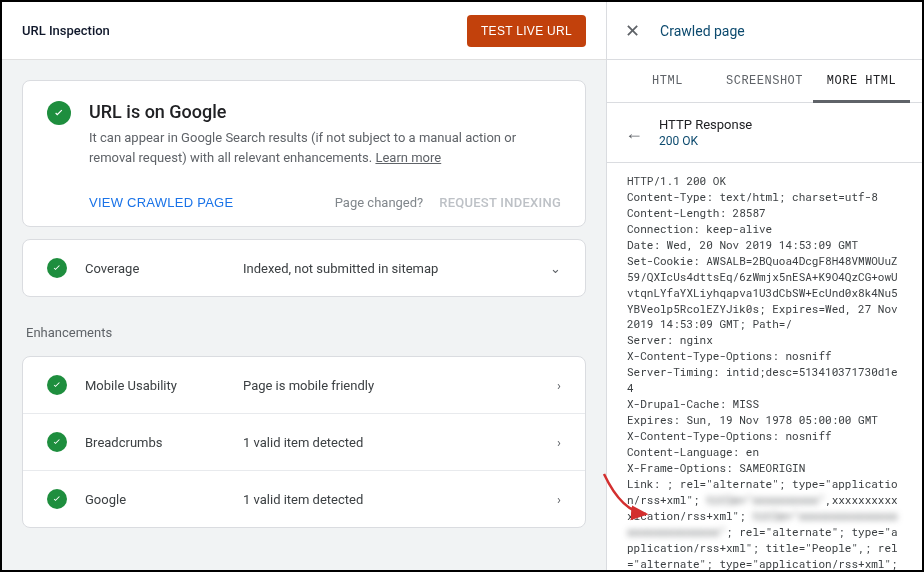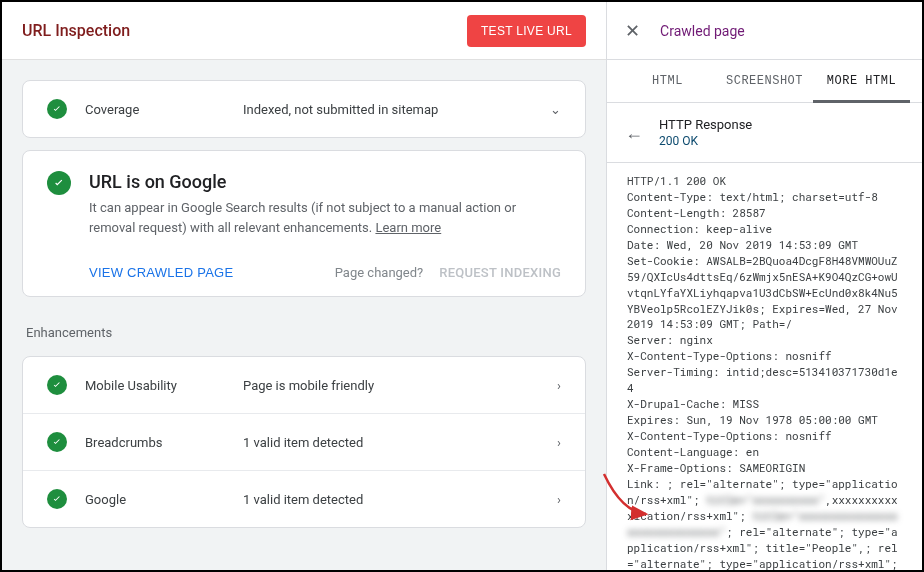--- a/index.html
+++ b/index.html
@@ -2,22 +2,22 @@
 <html><head>
 <meta charset="utf-8">
 <style>
 * { box-sizing: border-box; margin: 0; padding: 0; }
 body { font-family: Roboto, Arial, sans-serif; font-size: 13px; color: #3c4043; background: #fff; width: 924px; height: 572px; overflow: hidden; border: 2px solid #000; position: relative; }
 .main { display: flex; height: 100%; }
 .left { width: 604px; background: #f1f3f4; display: flex; flex-direction: column; }
 .right { flex: 1; background: #fff; border-left: 1px solid #dadce0; display: flex; flex-direction: column; overflow: hidden; }
 
 .topbar { background: #fff; height: 58px; display: flex; align-items: center; padding: 0 20px; border-bottom: 1px solid #e0e0e0; justify-content: space-between; }
-.topbar h1 { font-size: 16px; font-weight: 500; color: #7f1d1d; }
-.test-btn { background: #ef4444; color: #fff; border: none; padding: 9px 14px; font-size: 12px; font-weight: 500; letter-spacing: .3px; border-radius: 4px; cursor: pointer; }
+.topbar h1 { font-size: 13px; font-weight: 500; color: #0f172a; }
+.test-btn { background: #c2410c; color: #fff; border: none; padding: 9px 14px; font-size: 12px; font-weight: 500; letter-spacing: .3px; border-radius: 4px; cursor: pointer; }
 
 .content { padding: 20px 20px 0; }
 .card { background: #fff; border-radius: 8px; border: 1px solid #dadce0; margin-bottom: 12px; }
 .status-row { display: flex; padding: 20px 24px 16px; gap: 18px; align-items: flex-start; }
 .check-circle { width: 24px; height: 24px; border-radius: 50%; background: #1e8e3e; display: flex; align-items: center; justify-content: center; flex-shrink: 0; }
 .check-circle.small { width: 20px; height: 20px; }
 .check-circle svg { width: 14px; height: 14px; fill: #fff; }
 .check-circle.small svg { width: 12px; height: 12px; }
 .status-text h2 { font-size: 18px; font-weight: 500; color: #202124; margin-bottom: 6px; }
 .status-text p { font-size: 13px; color: #5f6368; line-height: 1.5; }
@@ -31,21 +31,21 @@
 .acc-row { display: flex; align-items: center; padding: 18px 24px; gap: 18px; }
 .acc-label { font-size: 13px; color: #3c4043; width: 140px; }
 .acc-val { flex: 1; font-size: 13px; color: #3c4043; }
 .chevron { color: #5f6368; }
 
 .section-label { color: #5f6368; font-size: 13px; padding: 16px 4px 16px; }
 
 
 .r-top { display: flex; align-items: center; height: 58px; padding: 0 18px; gap: 20px; border-bottom: 1px solid #dadce0; }
 .close-x { font-size: 18px; color: #5f6368; cursor: pointer; }
-.r-top-title { font-size: 14px; color: #701a75; }
+.r-top-title { font-size: 14px; color: #0c4a6e; }
 
 .tabs { display: flex; border-bottom: 1px solid #dadce0; padding: 0 12px; }
 .tab { flex: 1; text-align: center; padding: 14px 0 12px; font-size: 12px; font-weight: 500; letter-spacing: .5px; color: #5f6368; cursor: pointer; font-family: Liberation Mono, monospace; }
 .tab.active { color: #202124; border-bottom: 3px solid #5f6368; margin-bottom: -1px; }
 
 .sub-header { display: flex; align-items: center; padding: 14px 18px; gap: 16px; border-bottom: 1px solid #dadce0; }
 .back-arrow { font-size: 18px; color: #5f6368; cursor: pointer; }
 .sub-header-text .t1 { font-size: 13px; color: #202124; }
 .sub-header-text .t2 { font-size: 12px; color: #0c4a6e; margin-top: 2px; }
 
@@ -59,50 +59,50 @@
 <body>
 
 <div class="main">
   <div class="left">
     <div class="topbar">
       <h1>URL Inspection</h1>
       <button class="test-btn">TEST LIVE URL</button>
     </div>
     <div class="content">
       <div class="card">
-        <div class="acc-row">
-          <div class="check-circle small">
-              <svg viewBox="0 0 24 24">
-                <path d="M9 16.2l-3.5-3.5 1.4-1.4L9 13.4l7.1-7.1 1.4 1.4z"></path>
-              </svg>
-            </div>
-          <div class="acc-label">Coverage</div>
-          <div class="acc-val">Indexed, not submitted in sitemap</div>
-          <div class="chevron">⌄</div>
-        </div>
-      </div>
-
-      <div class="card">
         <div class="status-row">
           <div class="check-circle">
             <svg viewBox="0 0 24 24">
                 <path d="M9 16.2l-3.5-3.5 1.4-1.4L9 13.4l7.1-7.1 1.4 1.4z"></path>
               </svg>
           </div>
           <div class="status-text">
             <h2>URL is on Google</h2>
             <p><span>It can appear in Google Search results (if not subject to a manual action or removal request) with all relevant enhancements. </span><a href="#">Learn more</a></p>
           </div>
         </div>
         <div class="card-actions">
           <button class="link-btn">VIEW CRAWLED PAGE</button>
           <div class="muted-group">
             <span>Page changed?</span>
             <span class="req-idx">REQUEST INDEXING</span>
           </div>
+        </div>
+      </div>
+
+      <div class="card">
+        <div class="acc-row">
+          <div class="check-circle small">
+              <svg viewBox="0 0 24 24">
+                <path d="M9 16.2l-3.5-3.5 1.4-1.4L9 13.4l7.1-7.1 1.4 1.4z"></path>
+              </svg>
+            </div>
+          <div class="acc-label">Coverage</div>
+          <div class="acc-val">Indexed, not submitted in sitemap</div>
+          <div class="chevron">⌄</div>
         </div>
       </div>
 
       <div class="section-label">Enhancements</div>
 
       <div class="card" id="enh-card">
           <div class="acc-row">
             <div class="check-circle small">
               <svg viewBox="0 0 24 24">
                 <path d="M9 16.2l-3.5-3.5 1.4-1.4L9 13.4l7.1-7.1 1.4 1.4z"></path>

